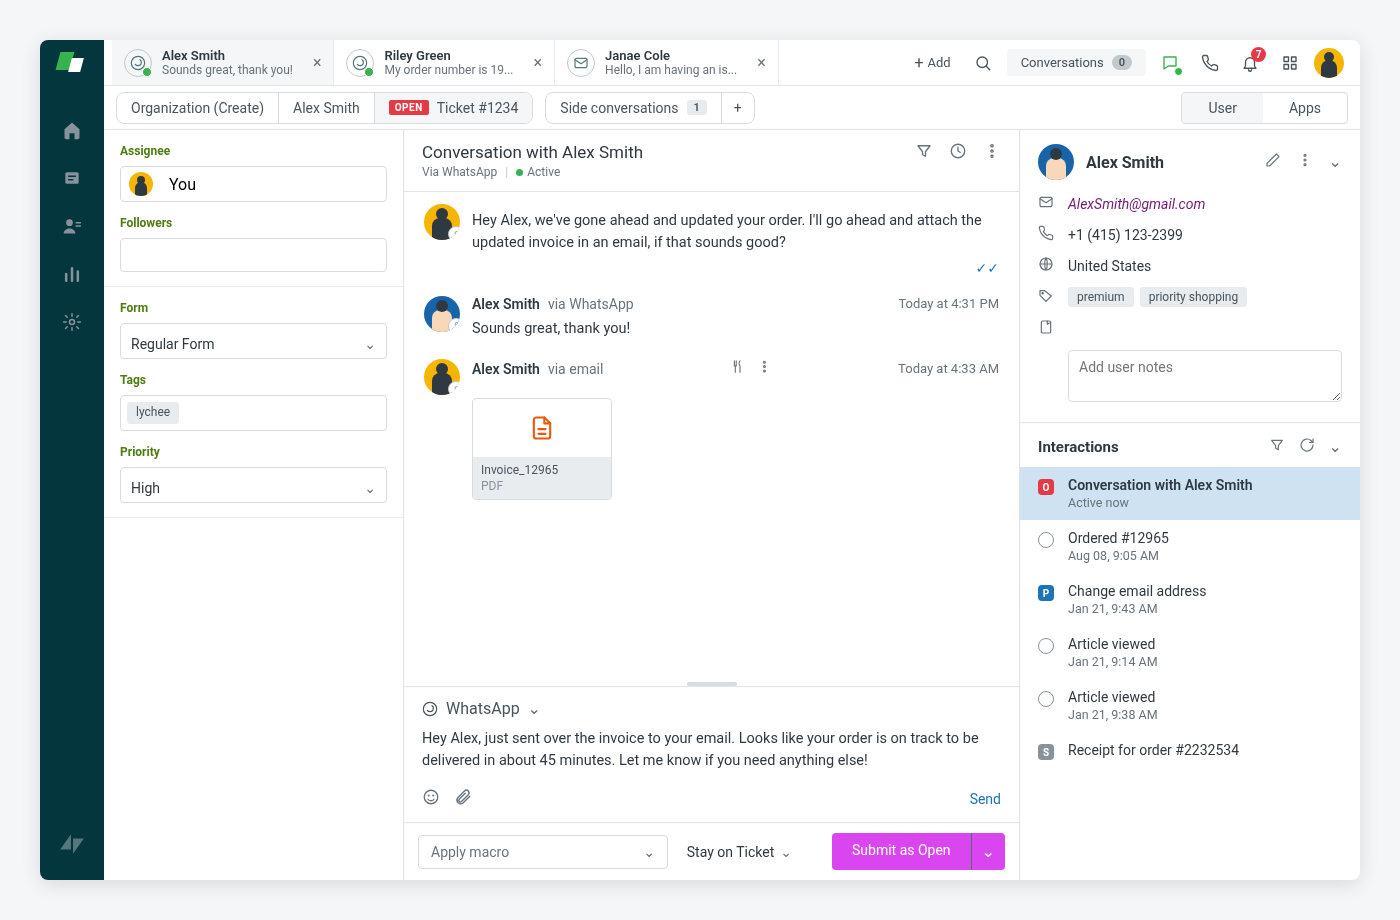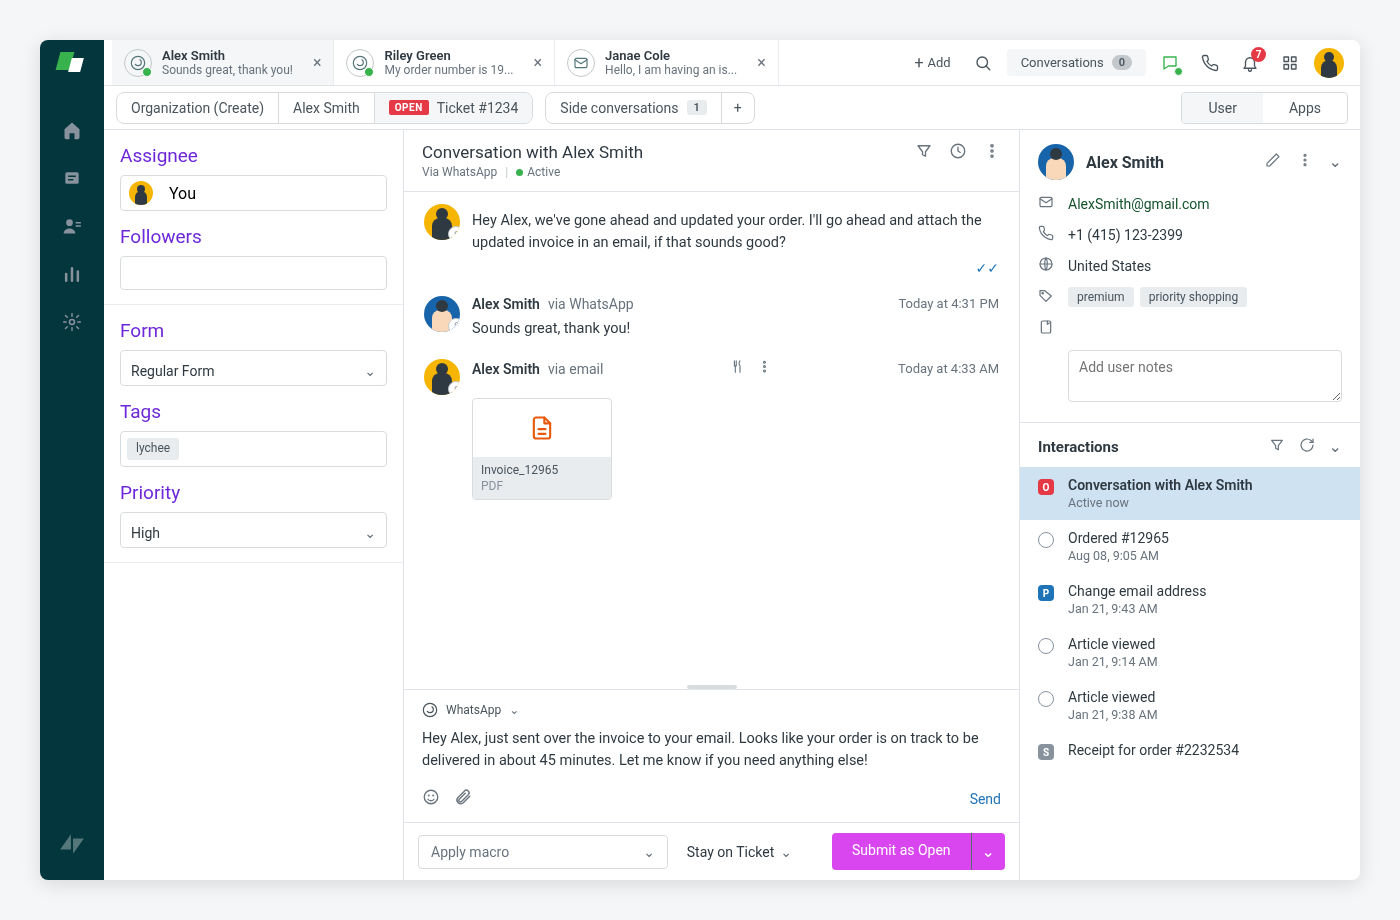--- a/index.html
+++ b/index.html
@@ -43,21 +43,21 @@
 .pill.selected { background: #f4f6f7; }
 .badge-open { background: #e63946; color: #fff; font-size: 10px; font-weight: 700; padding: 2px 6px; border-radius: 2px; letter-spacing: 0.5px; }
 .count-badge { background: #e9ecef; color: #49545c; font-size: 11px; font-weight: 600; padding: 1px 7px; border-radius: 3px; }
 .plus-tab { width: 32px; padding: 0; display: flex; align-items: center; justify-content: center; }
 .rh-tabs { margin-left: auto; display: flex; border: 1px solid #d8dcde; border-radius: 4px; overflow: hidden; }
 .rh-tab { padding: 7px 26px; font-size: 14px; color: #49545c; cursor: pointer; }
 .rh-tab.selected { background: #f4f6f7; }
 .body { flex: 1; display: flex; min-height: 0; }
 .left-pane { width: 300px; border-right: 1px solid #e0e4e9; overflow-y: auto; }
 .lp-sec { padding: 14px 16px; border-bottom: 1px solid #e9ecef; }
-.lp-label { font-size: 19px; font-weight: 400; color: #6d28d9; margin-bottom: 8px; }
+.lp-label { font-size: 12px; font-weight: 700; color: #4d7c0f; margin-bottom: 8px; }
 .assignee-box { border: 1px solid #d8dcde; border-radius: 4px; padding: 5px 8px; display: flex; align-items: center; gap: 16px; }
 .mini-av { width: 24px; height: 24px; border-radius: 50%; background: #f5b500; display: flex; align-items: flex-end; justify-content: center; overflow: hidden; flex-shrink: 0; }
 .mini-av .avatar-shape { width: 12px; height: 14px; }
 .mini-av .avatar-shape::before { top: -6px; left: 2px; width: 8px; height: 8px; }
 .input-box { border: 1px solid #d8dcde; border-radius: 4px; height: 34px; width: 100%; padding: 6px 10px; font-size: 14px; }
 .select-box { border: 1px solid #d8dcde; border-radius: 4px; height: 36px; width: 100%; padding: 6px 10px; font-size: 14px; display: flex; align-items: flex-end; justify-content: space-between; color: #2f3941; cursor: pointer; }
 .chev { color: #68737d; }
 .tag-box { border: 1px solid #d8dcde; border-radius: 4px; padding: 6px; display: flex; gap: 6px; flex-wrap: wrap; min-height: 36px; }
 .tag-chip { background: #e9ecef; color: #49545c; padding: 3px 9px; border-radius: 3px; font-size: 12px; }
 .center-pane { flex: 1; display: flex; flex-direction: column; border-right: 1px solid #e0e4e9; min-width: 0; }
@@ -81,39 +81,39 @@
 .msg-via { font-size: 14px; color: #68737d; }
 .msg-time { margin-left: auto; font-size: 13px; color: #68737d; }
 .msg-text { font-size: 14.5px; color: #2f3941; margin-top: 6px; line-height: 1.5; }
 .checks { margin-left: auto; color: #1f73b7; font-size: 14px; margin-top: 6px; }
 .attach { margin-top: 20px; border: 1px solid #d8dcde; border-radius: 4px; width: 140px; overflow: hidden; }
 .attach-ic { height: 58px; display: flex; align-items: center; justify-content: center; color: #e8590c; }
 .attach-ft { background: #e9ecef; padding: 6px 8px; font-size: 12px; color: #49545c; }
 .attach-ft .ext { color: #87929d; margin-top: 2px; }
 .drag-handle { width: 50px; height: 4px; background: #d8dcde; border-radius: 2px; margin: 0 auto; }
 .composer { border-top: 1px solid #e0e4e9; padding: 12px 18px; }
-.comp-channel { display: flex; align-items: center; gap: 8px; font-size: 12px; color: #49545c; cursor: pointer; margin-bottom: 10px; }
+.comp-channel { display: flex; align-items: center; gap: 8px; font-size: 16px; color: #49545c; cursor: pointer; margin-bottom: 10px; }
 .comp-text { font-size: 14.5px; color: #2f3941; line-height: 1.5; min-height: 46px; }
 .comp-tools { display: flex; align-items: center; gap: 14px; margin-top: 14px; color: #68737d; }
 .comp-tools .send { margin-left: auto; color: #1f73b7; font-size: 14px; cursor: pointer; }
 .footer-bar { border-top: 1px solid #e0e4e9; padding: 10px 14px; display: flex; align-items: center; gap: 12px; }
 .macro-sel { border: 1px solid #d8dcde; border-radius: 4px; padding: 8px 12px; font-size: 14px; color: #68737d; width: 250px; display: flex; justify-content: space-between; cursor: pointer; }
 .stay-btn { margin-left: auto; font-size: 14px; color: #2f3941; display: flex; align-items: center; gap: 6px; cursor: pointer; }
 .submit-btn { background: #d946ef; color: #fff; border-radius: 4px; display: flex; overflow: hidden; cursor: pointer; margin-left: 28px; }
 .submit-btn .lbl { padding: 9px 20px; font-size: 14px; }
 .submit-btn .dd { padding: 9px 10px; border-left: 1px solid #5b6770; }
 .right-pane { width: 340px; display: flex; flex-direction: column; overflow: hidden; }
 .rp-top { padding: 14px 18px 0 18px; border-bottom: 1px solid #e0e4e9; }
 .rp-head { display: flex; align-items: center; gap: 12px; margin-bottom: 14px; }
 .rp-name { font-size: 16px; font-weight: 700; color: #2f3941; }
 .rp-acts { margin-left: auto; display: flex; gap: 16px; color: #68737d; }
 .rp-acts > * { cursor: pointer; }
 .rp-row { display: flex; align-items: center; gap: 14px; font-size: 14px; margin-bottom: 12px; color: #2f3941; }
 .rp-row .ic { width: 16px; color: #68737d; flex-shrink: 0; }
-.rp-row a { color: #14532d; text-decoration: none; }
+.rp-row a { color: #701a75; text-decoration: none; font-style: italic; }
 .rp-tags { display: flex; gap: 6px; flex-wrap: wrap; }
 .notes { border: 1px solid #d8dcde; border-radius: 4px; width: 100%; min-height: 52px; padding: 8px 10px; font-size: 14px; color: #87929d; resize: vertical; margin-bottom: 16px; margin-left: 30px; width: calc(100% - 30px); }
 .rp-inter { flex: 1; overflow-y: auto; }
 .int-head { padding: 14px 18px 10px 18px; display: flex; align-items: center; }
 .int-title { font-size: 15px; font-weight: 700; color: #2f3941; }
 .int-acts { margin-left: auto; display: flex; gap: 14px; color: #68737d; }
 .int-acts > * { cursor: pointer; }
 .int-item { padding: 10px 18px 10px 18px; display: flex; gap: 14px; align-items: flex-start; cursor: pointer; }
 .int-item.highlight { background: #cee2f2; }
 .int-marker { width: 16px; height: 16px; border-radius: 4px; display: flex; align-items: center; justify-content: center; font-size: 10px; font-weight: 700; color: #fff; flex-shrink: 0; margin-top: 2px; }

